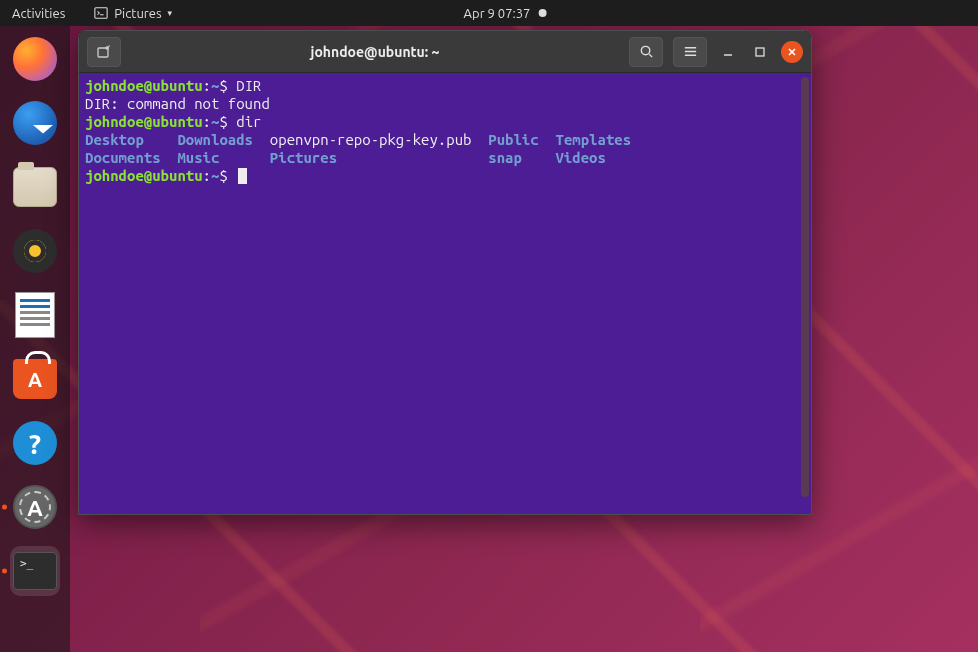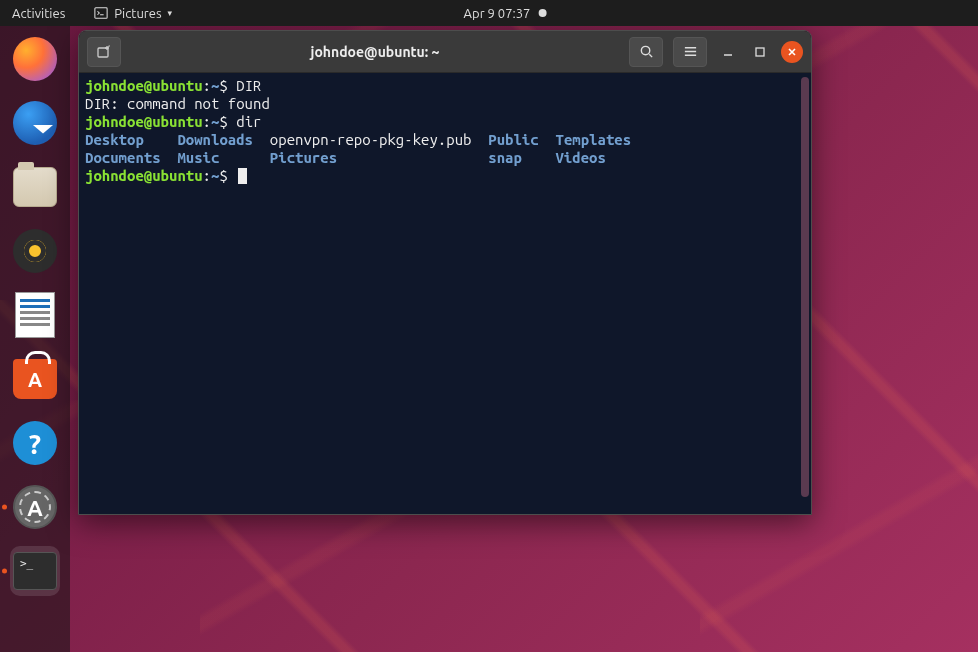--- a/index.html
+++ b/index.html
@@ -88,21 +88,21 @@
 .titlebar .title { flex: 1; text-align: center; color: #eee; font-weight: bold; font-size: 14px; }
 .titlebar .controls { display: flex; gap: 10px; align-items: center; }
 .hb-btn {
   width: 34px; height: 30px; background: #4a4a4a; border-radius: 4px;
   display: flex; align-items: center; justify-content: center;
   border: 1px solid #555; color: #ddd;
 }
 .win-btn { width: 22px; height: 22px; display:flex; align-items:center; justify-content:center; color:#ddd; }
 .win-btn.close { background:#e95420; border-radius:50%; color:#fff; width:22px; height:22px; }
 .terminal-body {
-  flex: 1; background: #0f172a; color: #eee;
+  flex: 1; background: #4c1d95; color: #eee;
   font-family: "Ubuntu Mono", "DejaVu Sans Mono", monospace;
   font-size: 15px; line-height: 18px;
   padding: 4px 6px; white-space: pre; overflow: hidden;
   position: relative;
 }
 .terminal-body .scrollbar {
   position: absolute; right: 2px; top: 4px; width: 8px; height: 420px;
   background: #5a3a50; border-radius: 4px;
 }
 .prompt-user { color: #8ae234; font-weight: bold; }

